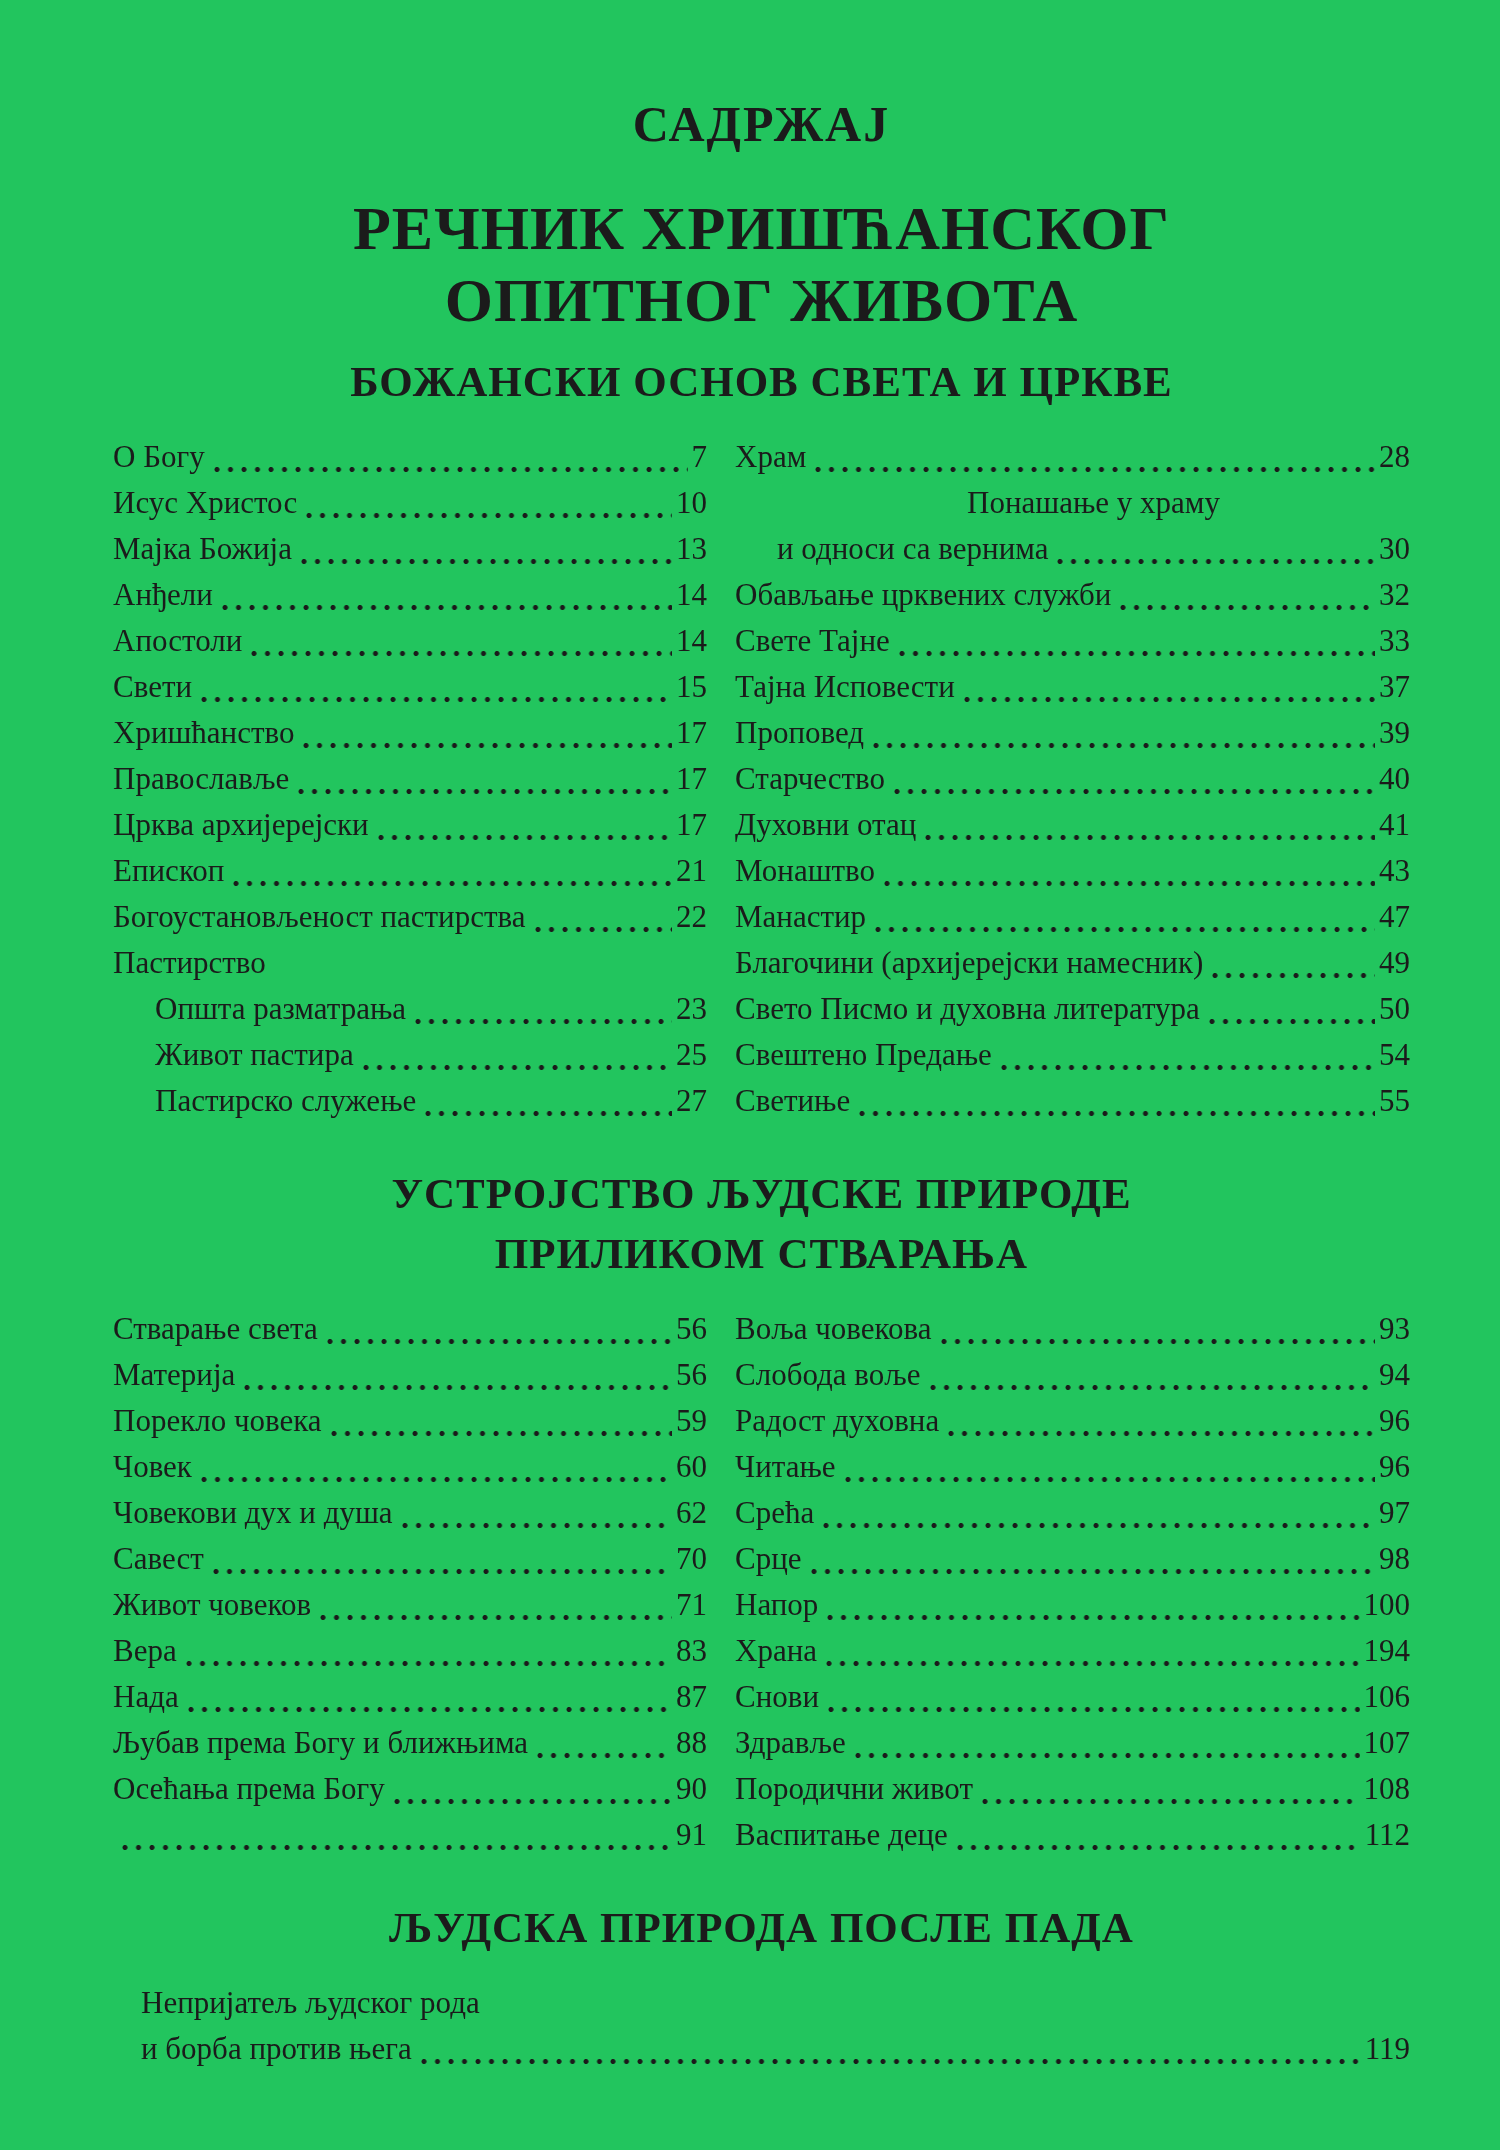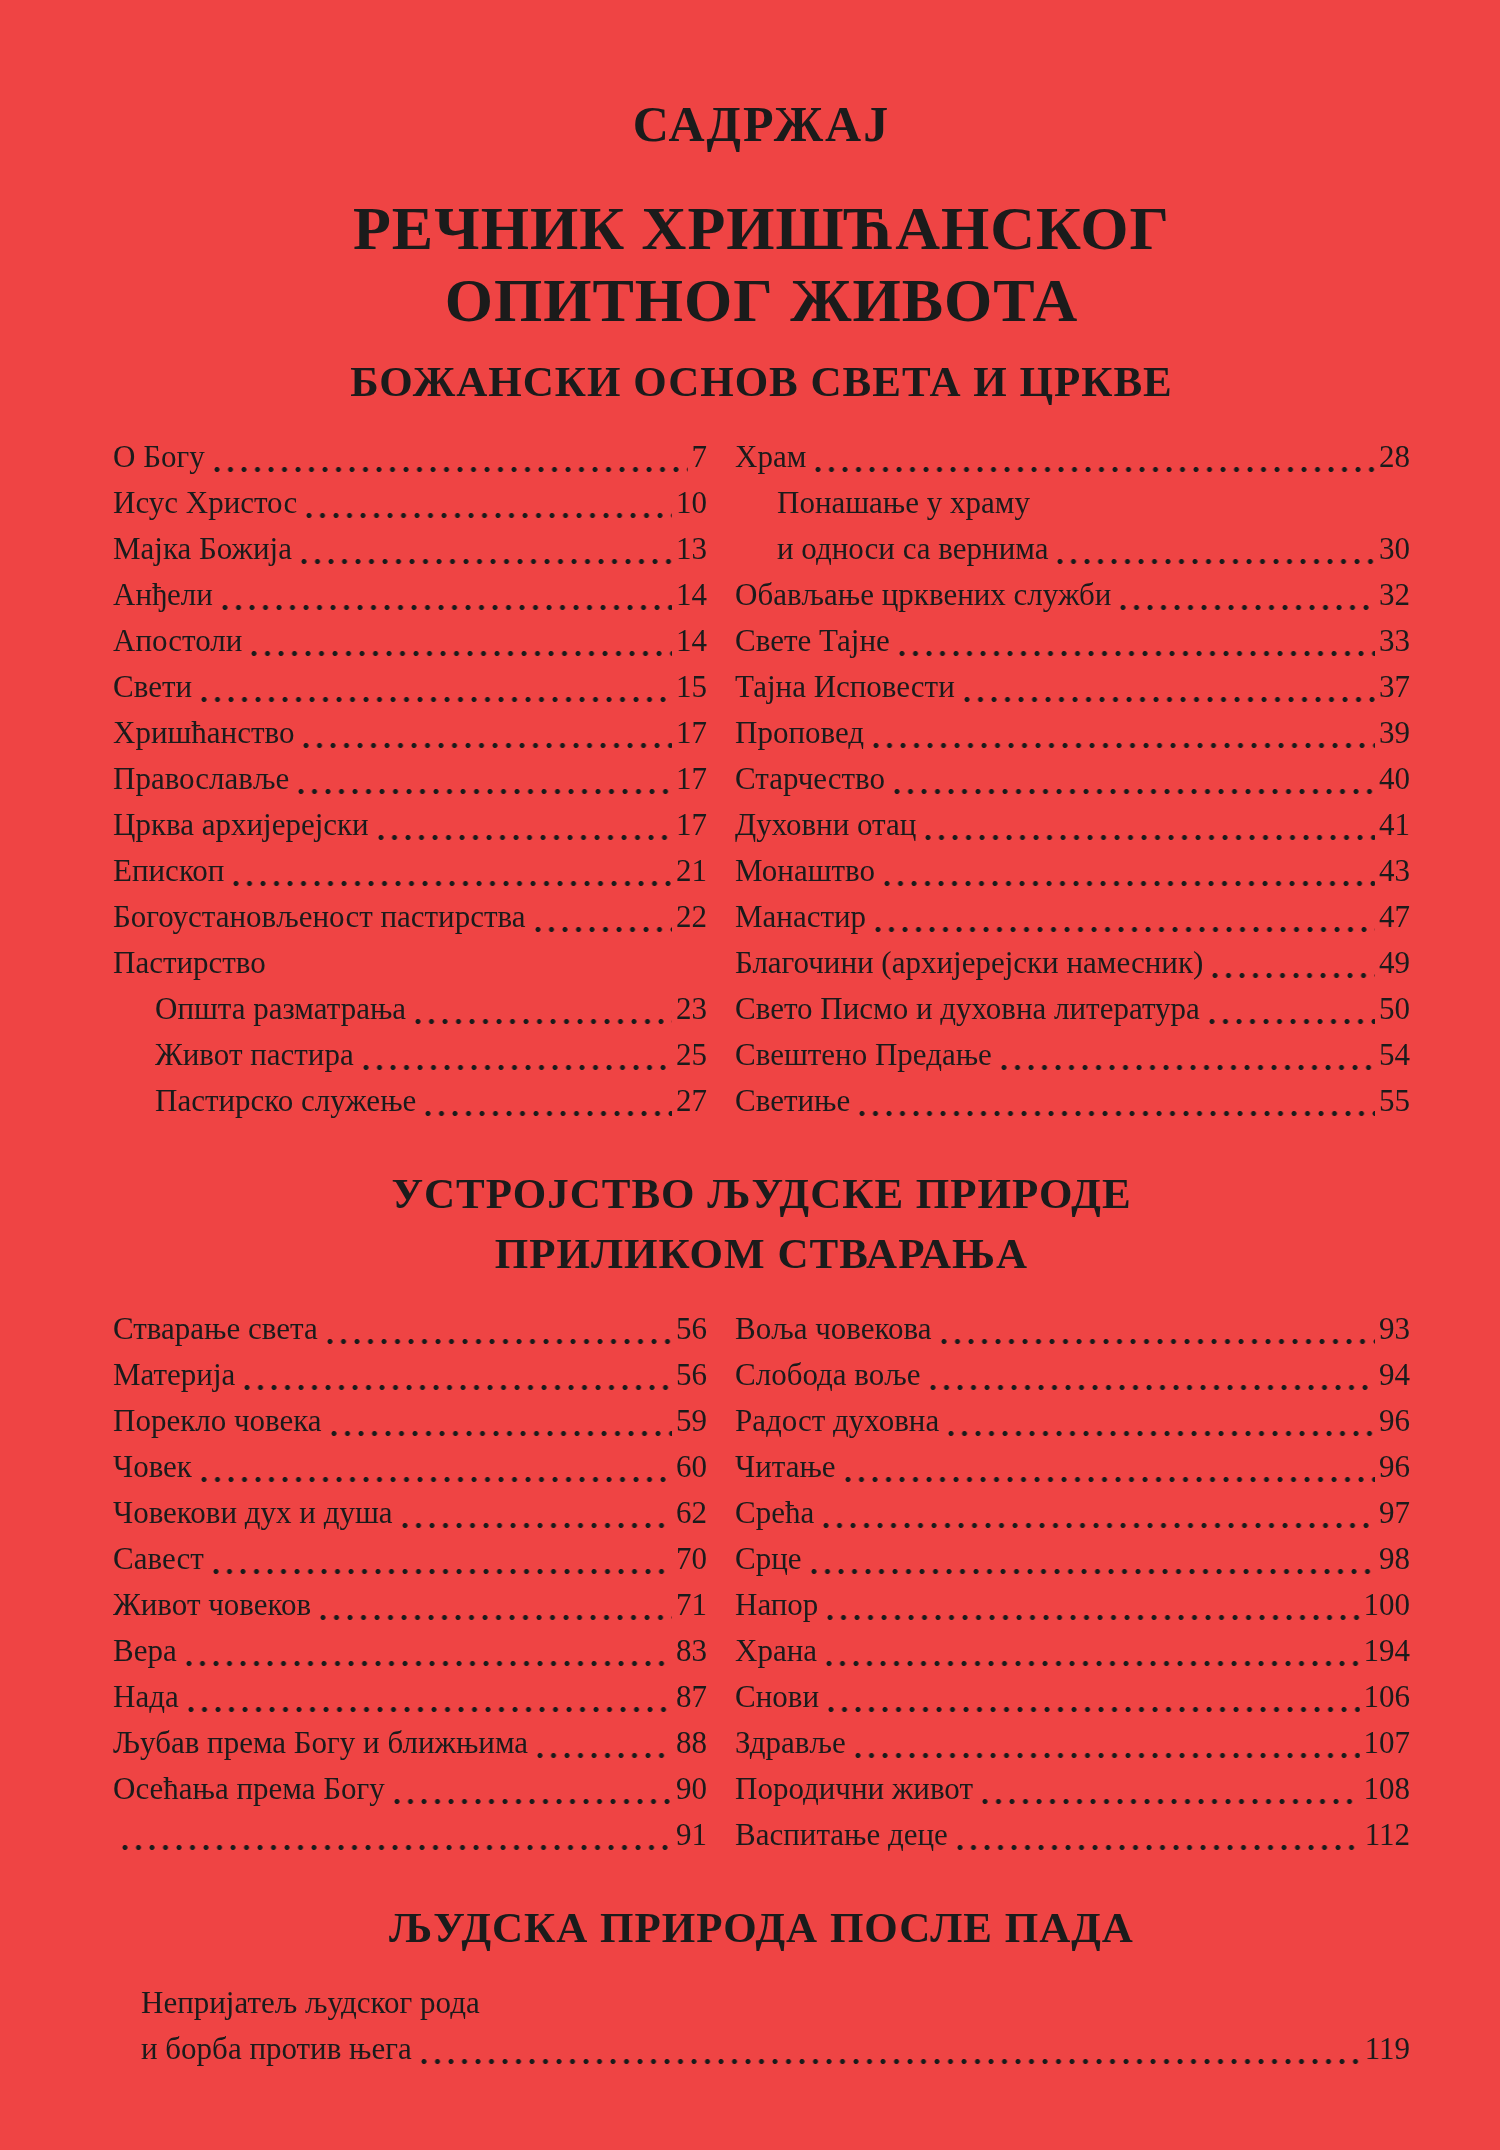--- a/index.html
+++ b/index.html
@@ -1,21 +1,21 @@
 <!DOCTYPE html>
 <html lang="sr"><head>
 <meta charset="utf-8">
 <style>
   html, body { margin: 0; padding: 0; background: #e8e8e8; }
   .page {
     position: relative;
     width: 1500px;
     height: 2150px;
     margin: 0 auto;
-    background: #ef4444;
+    background: #22c55e;
     box-sizing: border-box;
     padding: 96px 90px 16px 113px;
     overflow: hidden;
     font-family: "Liberation Serif", serif;
     color: #1b1b1b;
   }
   .page-title {
     margin: 0;
     text-align: center;
     font-size: 50px;
@@ -46,21 +46,21 @@
   .cols { display: flex; margin-top: 22px; }
   .col-left  { width: 594px; flex: 0 0 auto; }
   .col-right { flex: 1 1 auto; margin-left: 28px; }
   .toc-entry { }
   .toc-line {
     display: flex;
     align-items: baseline;
     font-size: 31px;
     line-height: 46px;
   }
-  .toc-entry.indent .toc-line { padding-left: 42px; }
+  .toc-entry.indent .toc-line { padding-left: 42px; justify-content: center; }
   .toc-title { white-space: nowrap; }
   .dots {
     flex: 1 1 auto;
     align-self: flex-end;
     height: 7px;
     min-width: 18px;
     margin: 0 4px 7px 9px;
     background-image: radial-gradient(circle at 3px 3.5px, #1b1b1b 2.1px, transparent 2.9px);
     background-size: 13.5px 7px;
     background-repeat: repeat-x;

